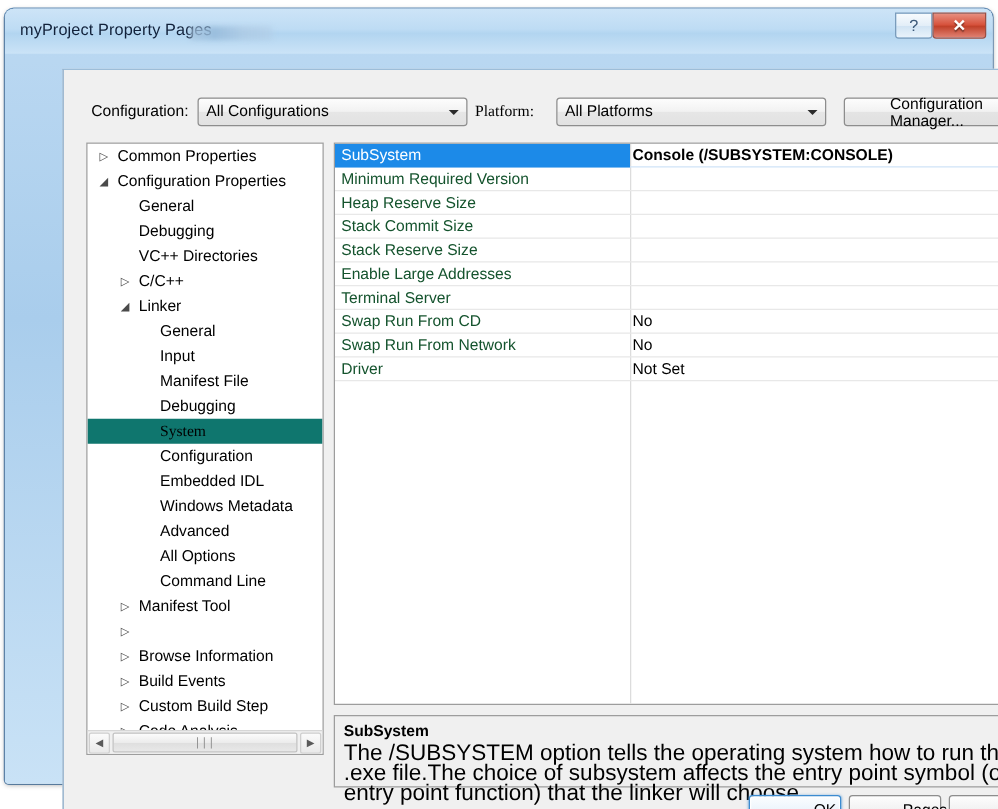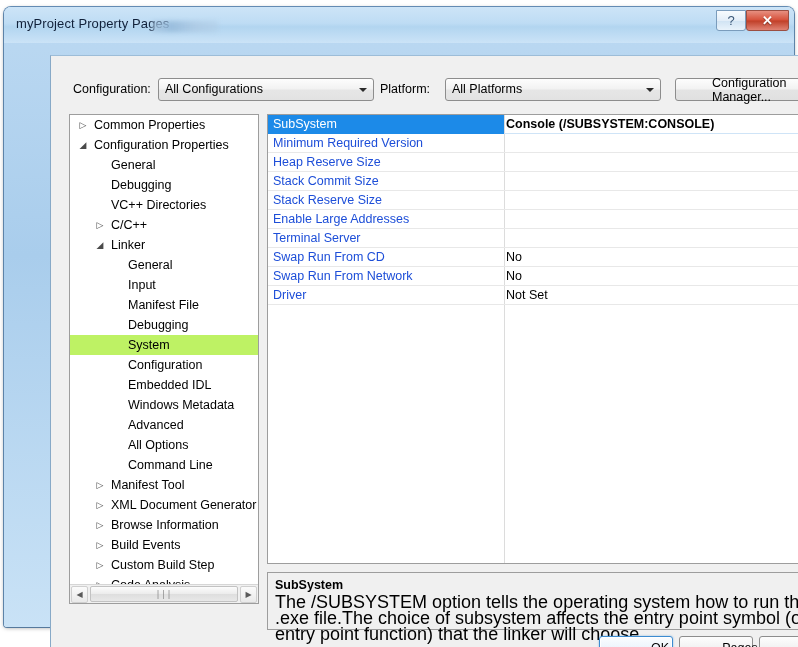--- a/index.html
+++ b/index.html
@@ -83,21 +83,21 @@
   
   #config-row {
     position: absolute; left: 0; top: 0; width: 100%; height: 46px;
   }
   .field-label {
     position: absolute;
     font-size: 12.5px; color: #000;
     top: 26px;
   }
   #label-configuration { left: 22px; }
-  #label-platform { left: 329px; }
+  #label-platform { left: 329px; font-family: Liberation Serif, serif; }
 
   .combo {
     position: absolute; top: 22px; height: 23px;
     border: 1px solid #8d8d8d;
     border-radius: 3px;
     background: linear-gradient(180deg,#fdfdfd 0%,#f2f2f2 48%,#e6e6e6 52%,#e2e2e2 100%);
     cursor: default;
   }
   .combo-text {
     position: absolute; left: 6px; top: 3px;
@@ -139,21 +139,21 @@
     bottom: 19px;
     overflow: hidden;
   }
   .tree-row {
     position: relative;
     height: 20px; line-height: 20px;
     font-size: 12.5px; color: #000;
     white-space: nowrap;
     cursor: default;
   }
-  .tree-row.selected { background: #bef264; }
+  .tree-row.selected { background: #0f766e; font-family: Liberation Serif, serif; }
   .tree-glyph {
     position: absolute;
     top: 0; width: 14px;
     text-align: center;
     font-size: 9px; color: #4a4a4a;
     line-height: 20px;
   }
   .tree-label { position: absolute; top: 0; }
 
   
@@ -195,21 +195,21 @@
     overflow: hidden;
   }
   .grid-row {
     position: relative;
     height: 19px; line-height: 19px;
     border-bottom: 1px solid #e8e8e8;
     cursor: default;
   }
   .grid-row .cell-name {
     position: absolute; left: 5px; top: 0;
-    font-size: 12.5px; color: #1d4ed8; white-space: nowrap;
+    font-size: 12.5px; color: #14532d; white-space: nowrap;
   }
   .grid-row .cell-value {
     position: absolute; left: 238px; top: 0;
     font-size: 12.5px; color: #000; white-space: nowrap;
   }
   .grid-row.selected .cell-name {
     left: 0; width: 236px;
     padding-left: 5px;
     background: #1c8ae8; color: #ffffff;
   }
@@ -379,21 +379,20 @@
           <div class="tree-row d2">
             <span class="tree-glyph"></span>
             <span class="tree-label">Command Line</span>
           </div>
           <div class="tree-row d1">
             <span class="tree-glyph">▷</span>
             <span class="tree-label">Manifest Tool</span>
           </div>
           <div class="tree-row d1">
             <span class="tree-glyph">▷</span>
-            <span class="tree-label">XML Document Generator</span>
           </div>
           <div class="tree-row d1">
             <span class="tree-glyph">▷</span>
             <span class="tree-label">Browse Information</span>
           </div>
           <div class="tree-row d1">
             <span class="tree-glyph">▷</span>
             <span class="tree-label">Build Events</span>
           </div>
           <div class="tree-row d1">

